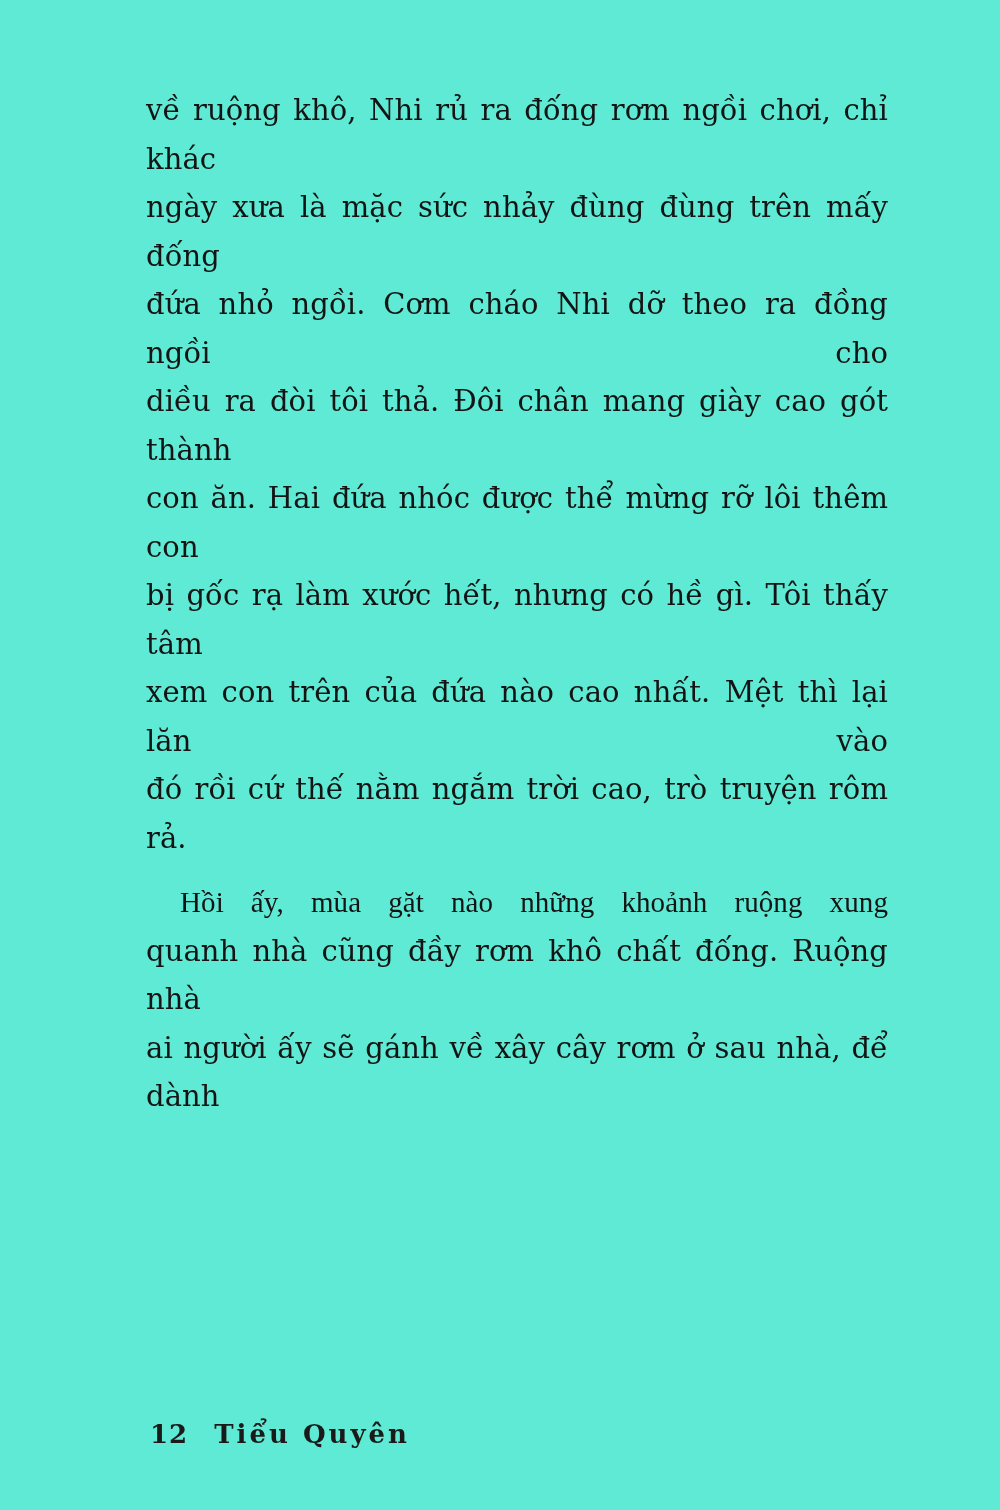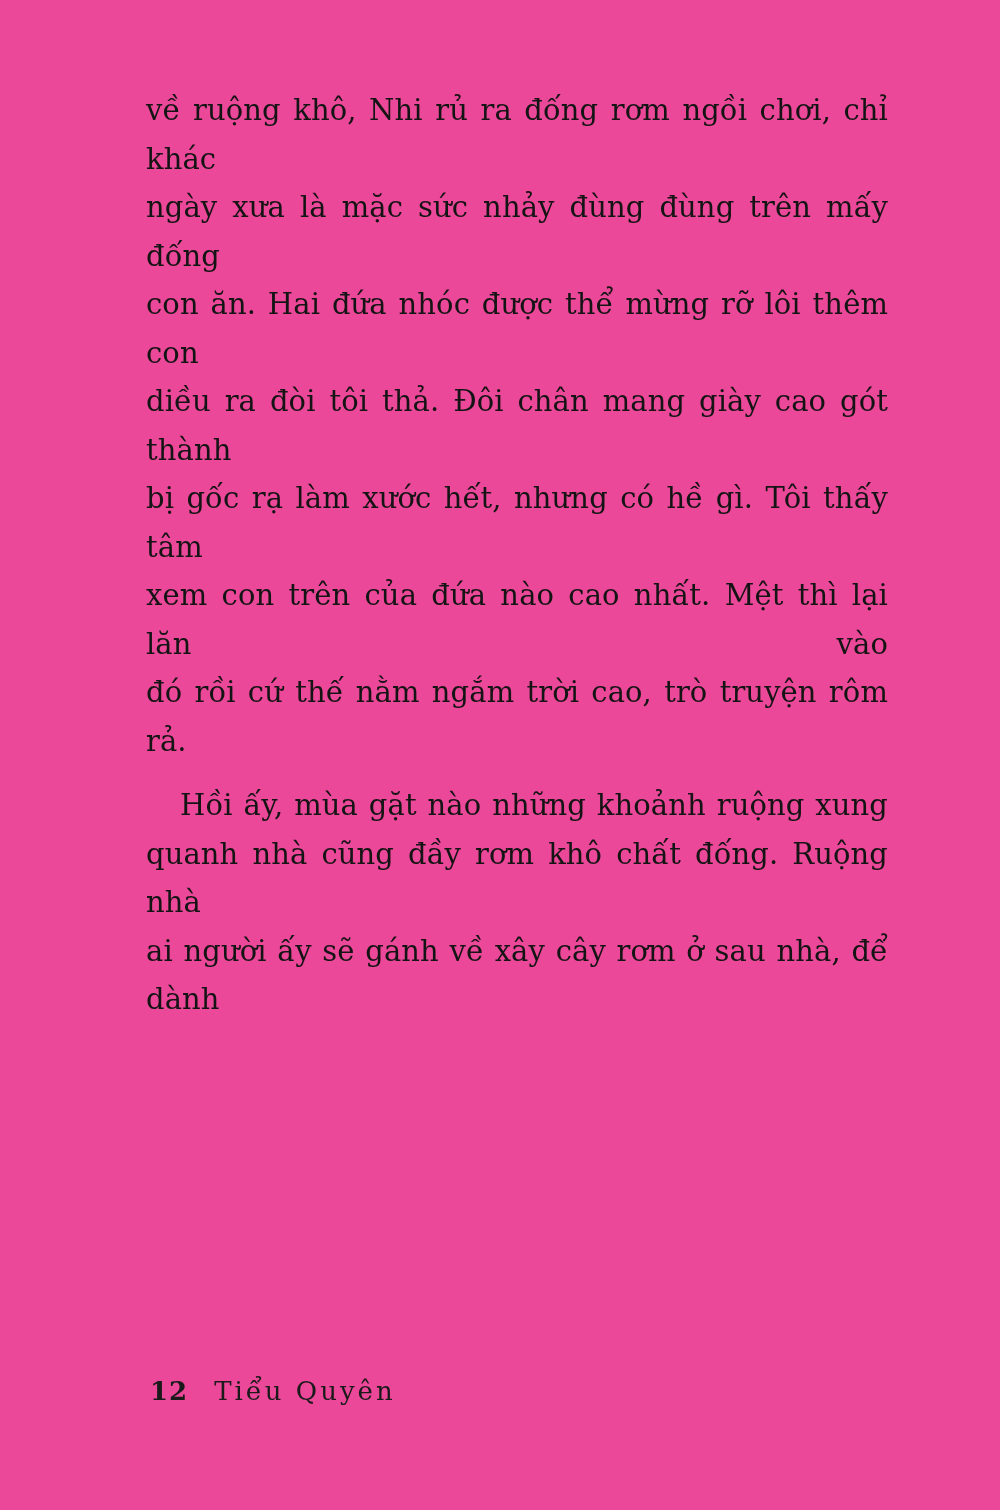--- a/index.html
+++ b/index.html
@@ -10,38 +10,39 @@
     width: 1000px;
     height: 1510px;
     background: #ffffff;
     position: relative;
     overflow: hidden;
     font-family: "DejaVu Serif", serif;
   }
   .book-page {
     position: absolute;
     inset: 0;
-    background: #ec4899;
+    background: #5eead4;
   }
   .page-text {
     position: absolute;
     left: 146px;
     top: 86px;
     width: 742px;
     color: #141414;
     font-size: 29px;
     line-height: 48.5px;
     letter-spacing: 0.1px;
     word-spacing: 1px;
   }
   .paragraph {
     margin: 0 0 16px 0;
   }
   .paragraph.indented .line:first-child {
     text-indent: 34px;
+    font-family: Liberation Serif, serif;
   }
   .line {
     text-align: justify;
     text-align-last: justify;
     white-space: normal;
   }
   .line.para-end {
     text-align-last: left;
   }
   .page-footer {
@@ -53,36 +54,38 @@
     line-height: 34px;
     display: flex;
     align-items: flex-end;
   }
   .page-number {
     font-weight: 600;
     margin-right: 26px;
     letter-spacing: 1px;
   }
   .running-title {
-    font-weight: 400;
+    font-weight: 700;
     letter-spacing: 3px;
+    margin-top: 43px;
   }
 </style>
 </head>
 <body>
 
 <div class="book-page">
 
   <main class="page-text">
 
   <div class="paragraph">
         <div class="line">về ruộng khô, Nhi rủ ra đống rơm ngồi chơi, chỉ khác</div>
         <div class="line">ngày xưa là mặc sức nhảy đùng đùng trên mấy đống</div>
+        <div class="line">đứa nhỏ ngồi. Cơm cháo Nhi dỡ theo ra đồng ngồi cho</div>
+        <div class="line">diều ra đòi tôi thả. Đôi chân mang giày cao gót thành</div>
         <div class="line">con ăn. Hai đứa nhóc được thể mừng rỡ lôi thêm con</div>
-        <div class="line">diều ra đòi tôi thả. Đôi chân mang giày cao gót thành</div>
         <div class="line">bị gốc rạ làm xước hết, nhưng có hề gì. Tôi thấy tâm</div>
         <div class="line">xem con trên của đứa nào cao nhất. Mệt thì lại lăn vào</div>
         <div class="line para-end">đó rồi cứ thế nằm ngắm trời cao, trò truyện rôm rả.</div>
       </div>
       <div class="paragraph indented">
         <div class="line">Hồi ấy, mùa gặt nào những khoảnh ruộng xung</div>
         <div class="line">quanh nhà cũng đầy rơm khô chất đống. Ruộng nhà</div>
         <div class="line">ai người ấy sẽ gánh về xây cây rơm ở sau nhà, để dành</div>
       </div>
     </main>

